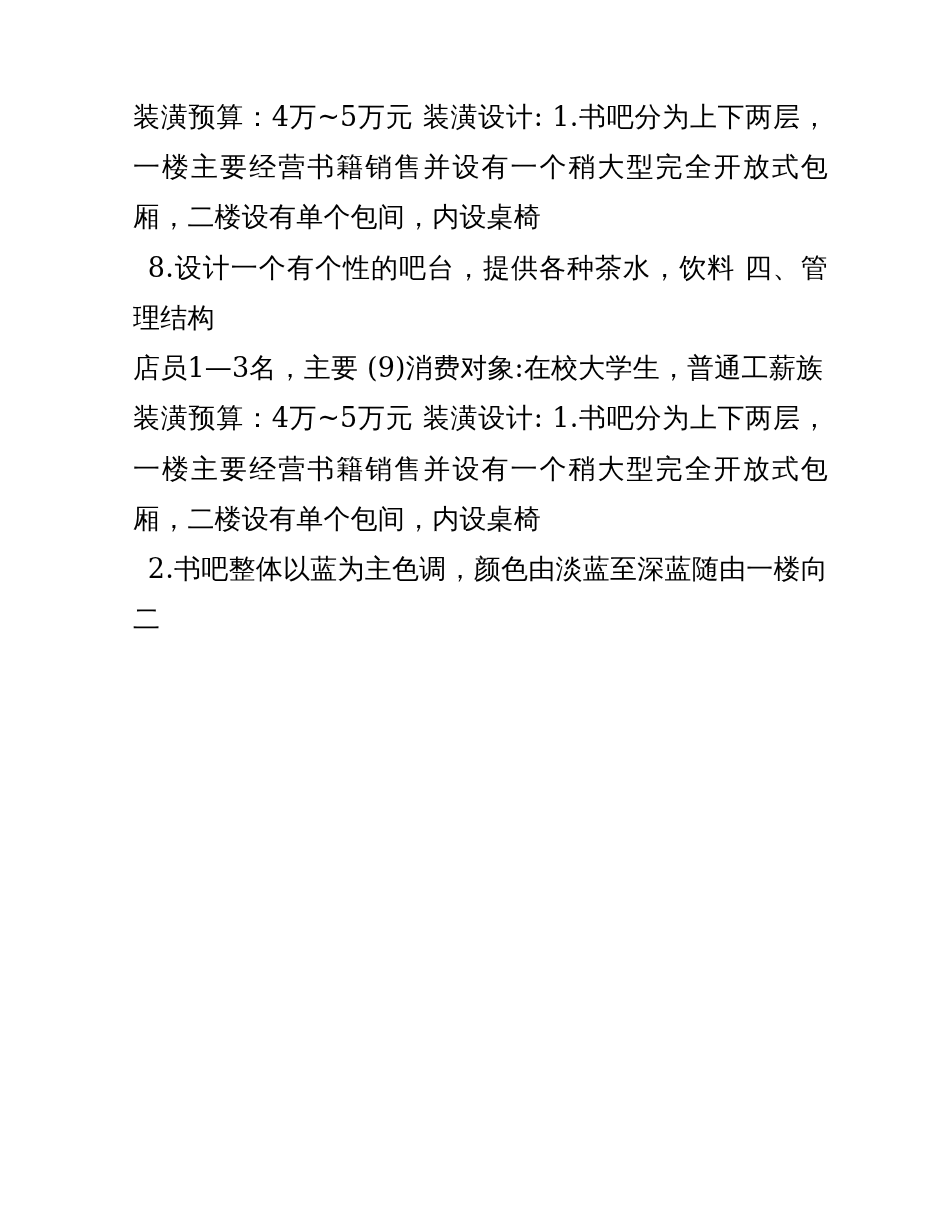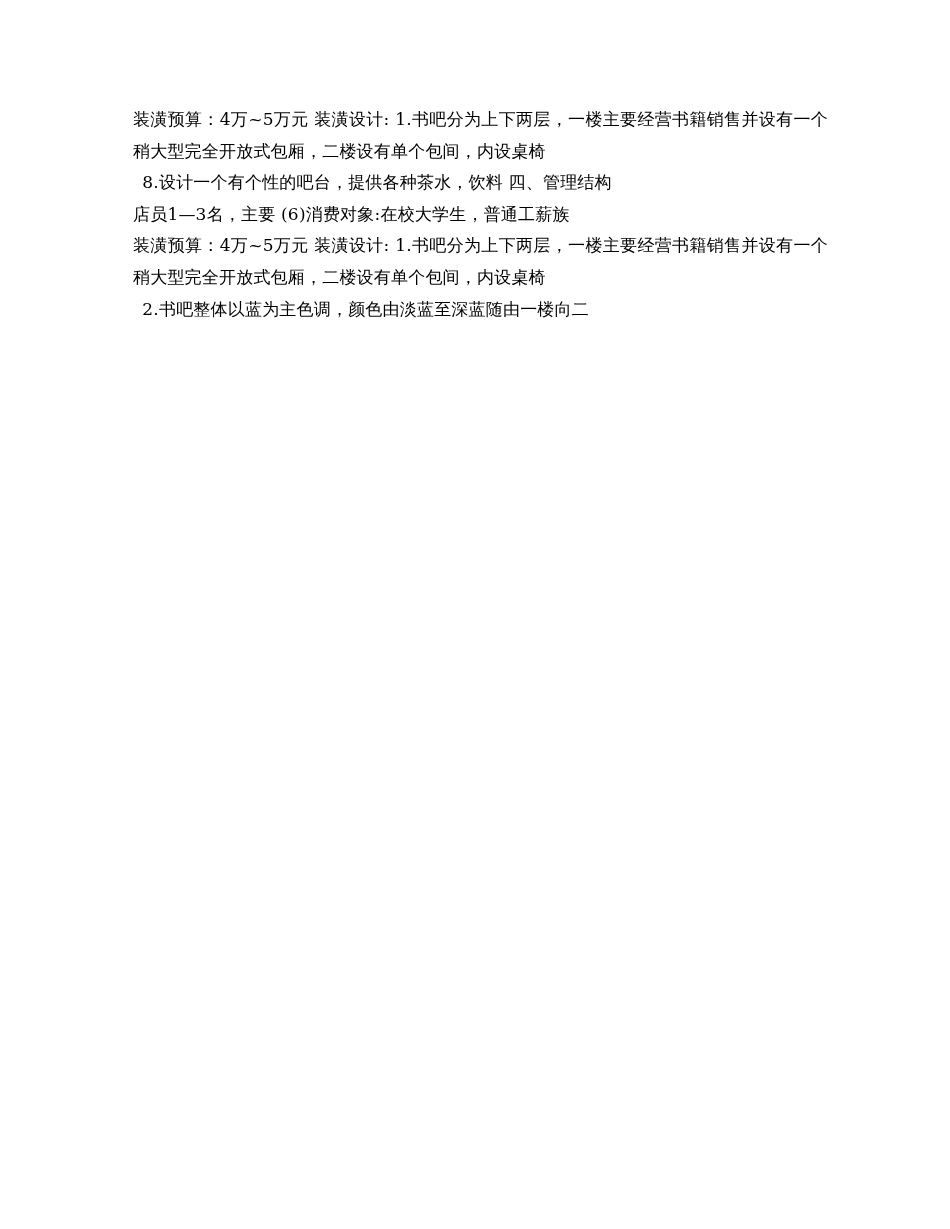--- a/index.html
+++ b/index.html
@@ -15,39 +15,38 @@
     overflow: hidden;
   }
   .page {
     box-sizing: border-box;
     width: 950px;
     height: 1229px;
     padding: 92px 122px 60px 133px;
     background: #ffffff;
   }
   .doc-body {
-    font-size: 17px;
+    font-size: 27px;
     line-height: 1.86;
     letter-spacing: 0.2px;
     text-align: justify;
     text-justify: inter-ideograph;
-    margin-top: 12px;
   }
   .para {
     margin: 0;
     padding: 0;
   }
   .para.indent {
     text-indent: 0.55em;
   }
 </style>
 </head>
 <body>
 
 <div class="page">
   <div class="doc-body">
     <p class="para">装潢预算：4万~5万元 装潢设计: 1.书吧分为上下两层，一楼主要经营书籍销售并设有一个稍大型完全开放式包厢，二楼设有单个包间，内设桌椅</p>
     <p class="para indent">8.设计一个有个性的吧台，提供各种茶水，饮料 四、管理结构</p>
-    <p class="para">店员1—3名，主要 (6)消费对象:在校大学生，普通工薪族</p>
+    <p class="para">店员1—3名，主要 (9)消费对象:在校大学生，普通工薪族</p>
     <p class="para">装潢预算：4万~5万元 装潢设计: 1.书吧分为上下两层，一楼主要经营书籍销售并设有一个稍大型完全开放式包厢，二楼设有单个包间，内设桌椅</p>
     <p class="para indent">2.书吧整体以蓝为主色调，颜色由淡蓝至深蓝随由一楼向二</p>
   </div>
 </div>
 
 </body></html>

